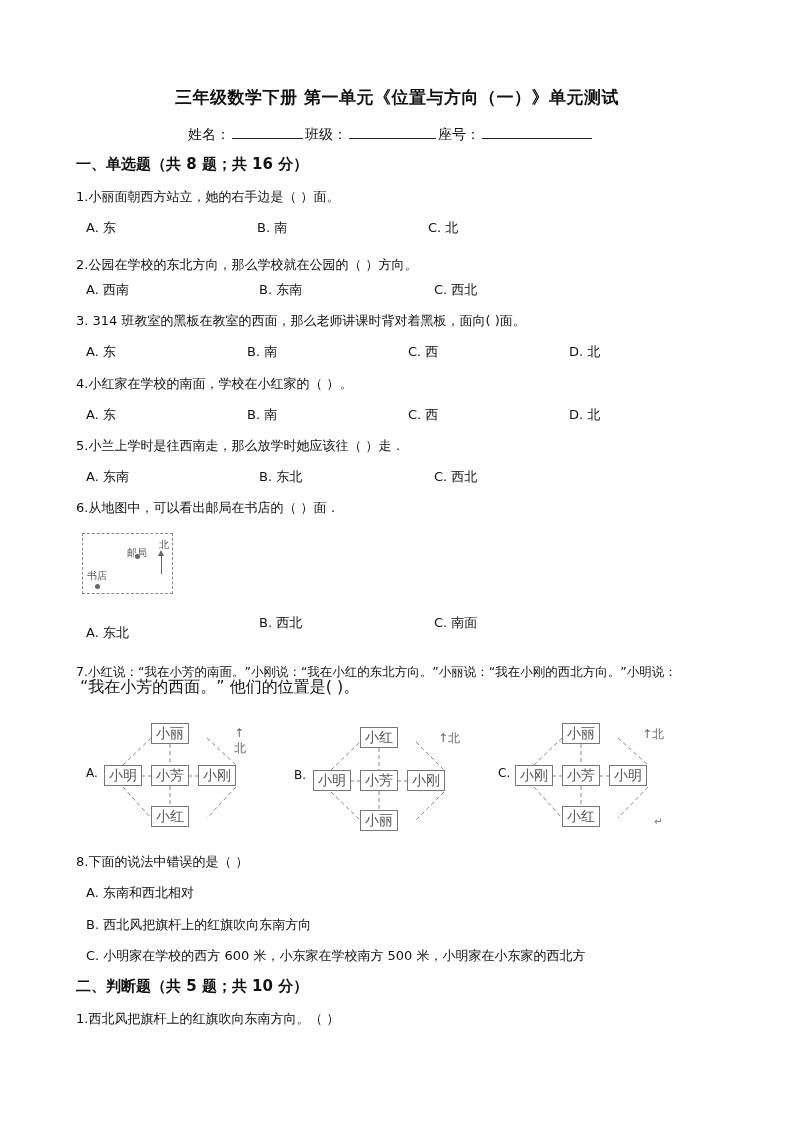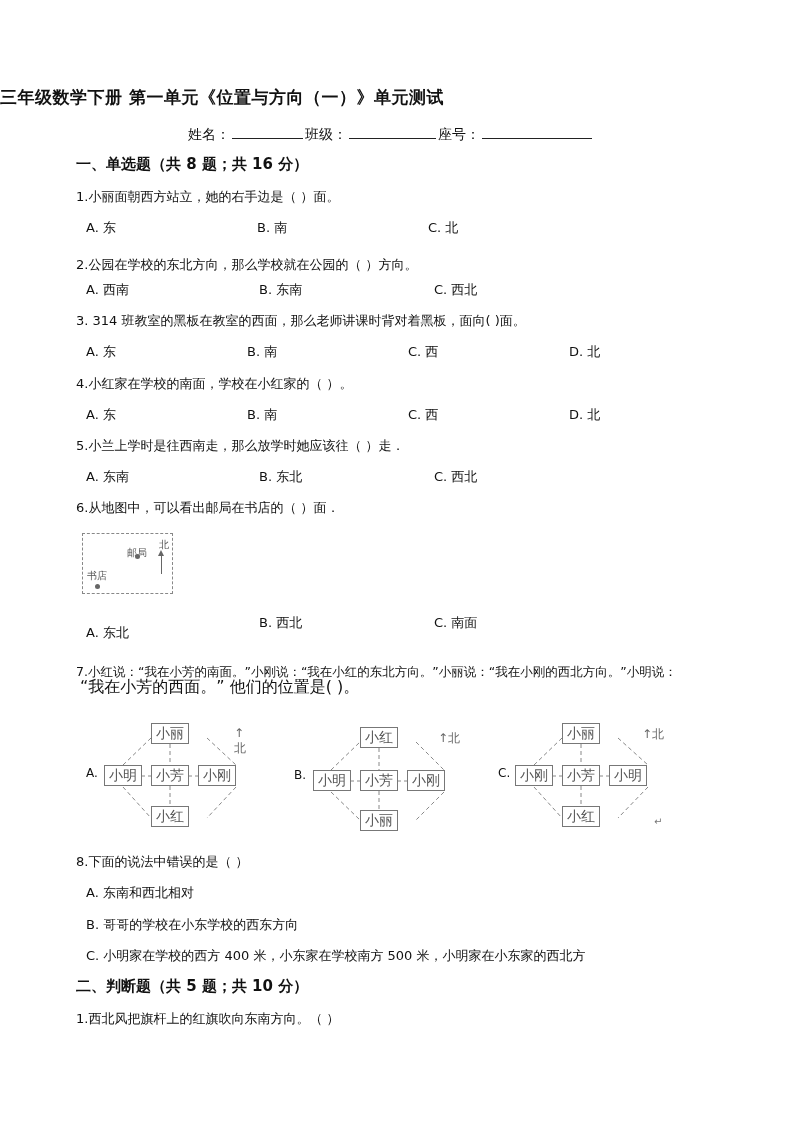--- a/index.html
+++ b/index.html
@@ -1,19 +1,19 @@
 <!DOCTYPE html>
 <html><head>
 <meta charset="utf-8">
 <style>
   html, body { margin:0; padding:0; background:#fff; }
   body { width:794px; height:1123px; position:relative; overflow:hidden;
          font-family:"DejaVu Sans", "Liberation Sans", sans-serif; color:#111; }
   .abs { position:absolute; white-space:nowrap; }
-  .title { top:86px; left:0; width:794px; font-size:17px; font-weight:bold; letter-spacing:0.5px; }
+  .title { top:86px; left:0; width:794px; text-align:center; font-size:17px; font-weight:bold; letter-spacing:0.5px; }
   .info { top:124px; left:188px; font-size:14px; }
   .uline { display:inline-block; border-bottom:1px solid #222; height:14px; vertical-align:baseline; margin:0 2px; }
   .section { font-size:15px; font-weight:bold; left:76px; }
   .q { font-size:13px; left:76px; }
   .opt { font-size:13px; }
   .mapbox { position:absolute; left:82px; top:533px; width:89px; height:59px; border:1px dashed #888; }
   .mapbox .t { position:absolute; font-size:10px; color:#555; font-family:"DejaVu Serif", serif; }
   .dot { position:absolute; width:5px; height:5px; border-radius:50%; background:#666; }
   .diag { position:absolute; width:170px; height:112px; }
   .diag svg { position:absolute; left:0; top:0; }
@@ -139,17 +139,17 @@
   <span class="nb" style="left:17px;top:45px">小刚</span>
   <span class="nb" style="left:64px;top:45px">小芳</span>
   <span class="nb" style="left:111px;top:45px">小明</span>
   <span class="nb" style="left:64px;top:86px">小红</span>
   <span class="north" style="left:144px;top:6px">↑北</span>
   <span class="ret" style="left:156px;top:96px">↵</span>
 </div>
 
 <div class="abs q" style="top:853px">8.下面的说法中错误的是（          ）</div>
 <div class="abs opt" style="top:884px;left:86px">A. 东南和西北相对</div>
-<div class="abs opt" style="top:916px;left:86px">B. 哥哥的学校在小东学校的西东方向</div>
-<div class="abs opt" style="top:947px;left:86px">C. 小明家在学校的西方 400 米，小东家在学校南方 500 米，小明家在小东家的西北方</div>
+<div class="abs opt" style="top:916px;left:86px">B. 西北风把旗杆上的红旗吹向东南方向</div>
+<div class="abs opt" style="top:947px;left:86px">C. 小明家在学校的西方 600 米，小东家在学校南方 500 米，小明家在小东家的西北方</div>
 
 <div class="abs section" style="top:977px">二、判断题（共 5 题；共 10 分）</div>
 <div class="abs q" style="top:1010px">1.西北风把旗杆上的红旗吹向东南方向。（          ）</div>
 
 </body></html>

